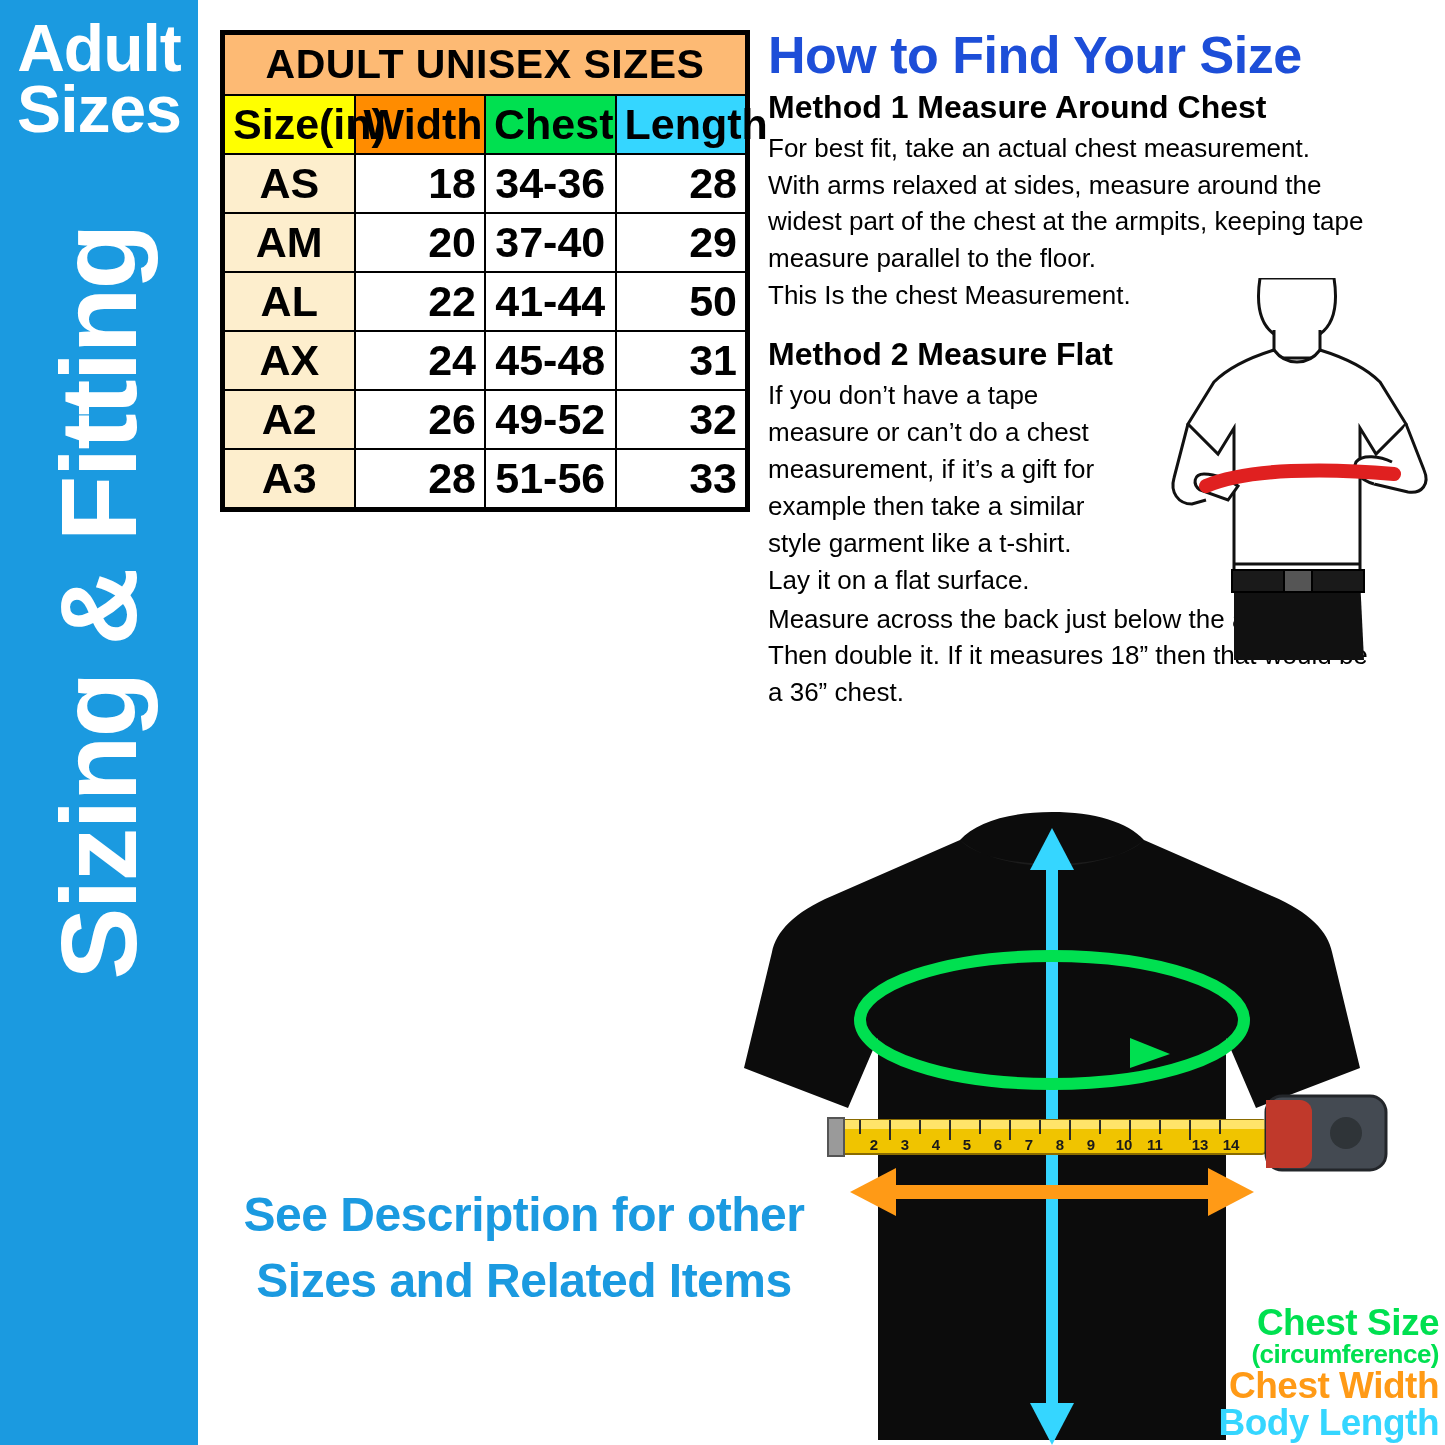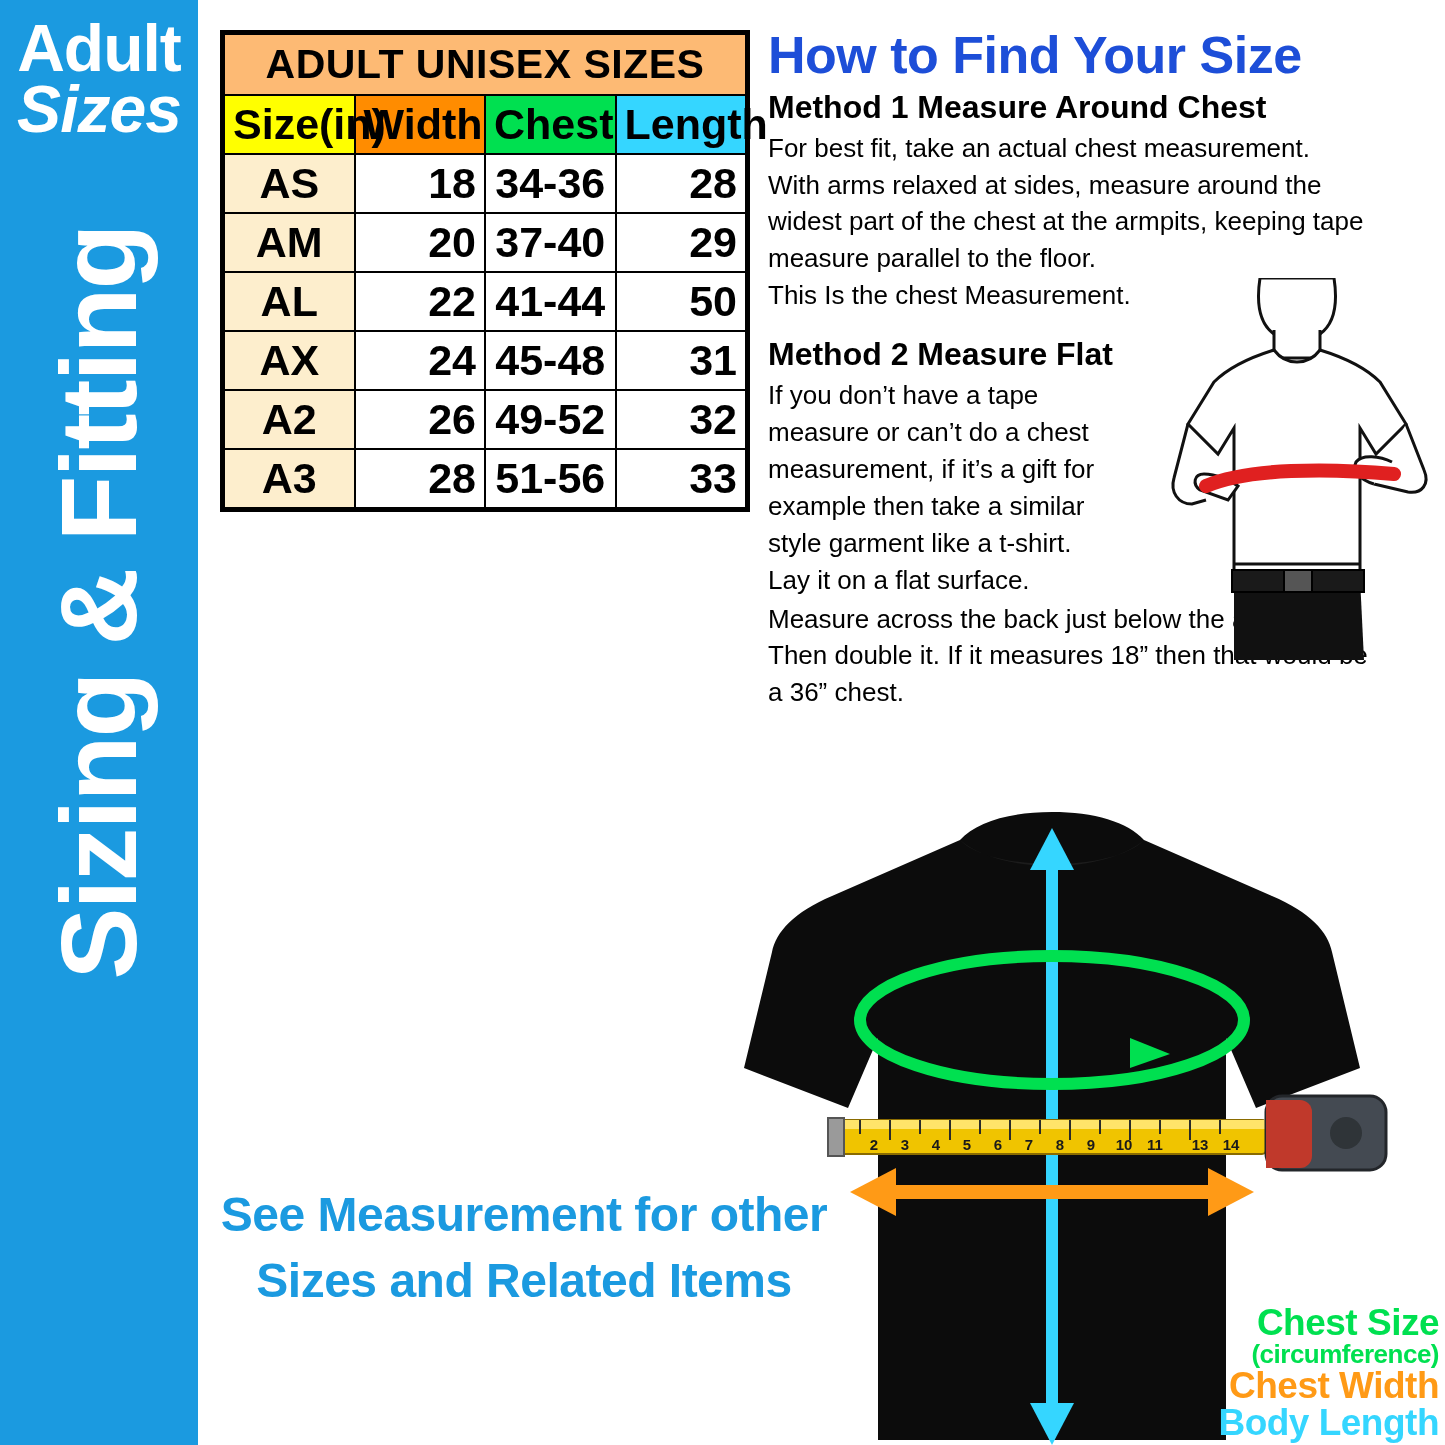--- a/index.html
+++ b/index.html
@@ -29,21 +29,21 @@
     left: 0;
     top: 18px;
     width: 198px;
     text-align: center;
     color: #ffffff;
     font-weight: bold;
     font-size: 66px;
     line-height: 0.92;
     letter-spacing: -1px;
   }
-  .rail-title .l2 { display: block; font-style: italic; }
+  .rail-title .l2 { display: block; }
   .rail-vert {
     position: absolute;
     left: -312px;
     top: 540px;
     width: 820px;
     text-align: center;
     transform: rotate(-90deg);
     transform-origin: center center;
     color: #ffffff;
     font-weight: bold;
@@ -276,21 +276,21 @@
 
   <path d="M86 300 L212 300 L216 382 L86 382 Z" fill="#111111"></path>
 
   <rect x="84" y="292" width="132" height="22" fill="#1a1a1a" stroke="#000" stroke-width="2"></rect>
   <rect x="136" y="292" width="28" height="22" fill="#555" stroke="#000" stroke-width="2"></rect>
 
   <path d="M86 286 L212 286" stroke="#111" stroke-width="3" fill="none"></path>
 </svg>
 
 <div class="callout">
-  <div>See Measurement for other</div>
+  <div>See Description for other</div>
   <div>Sizes and Related Items</div>
 </div>
 
 <svg class="shirt-area" viewBox="0 0 785 645">
 
   <path d="M300 40
            C316 22 350 12 392 12
            C434 12 468 22 484 40
            L612 96
            C650 112 668 132 672 152

